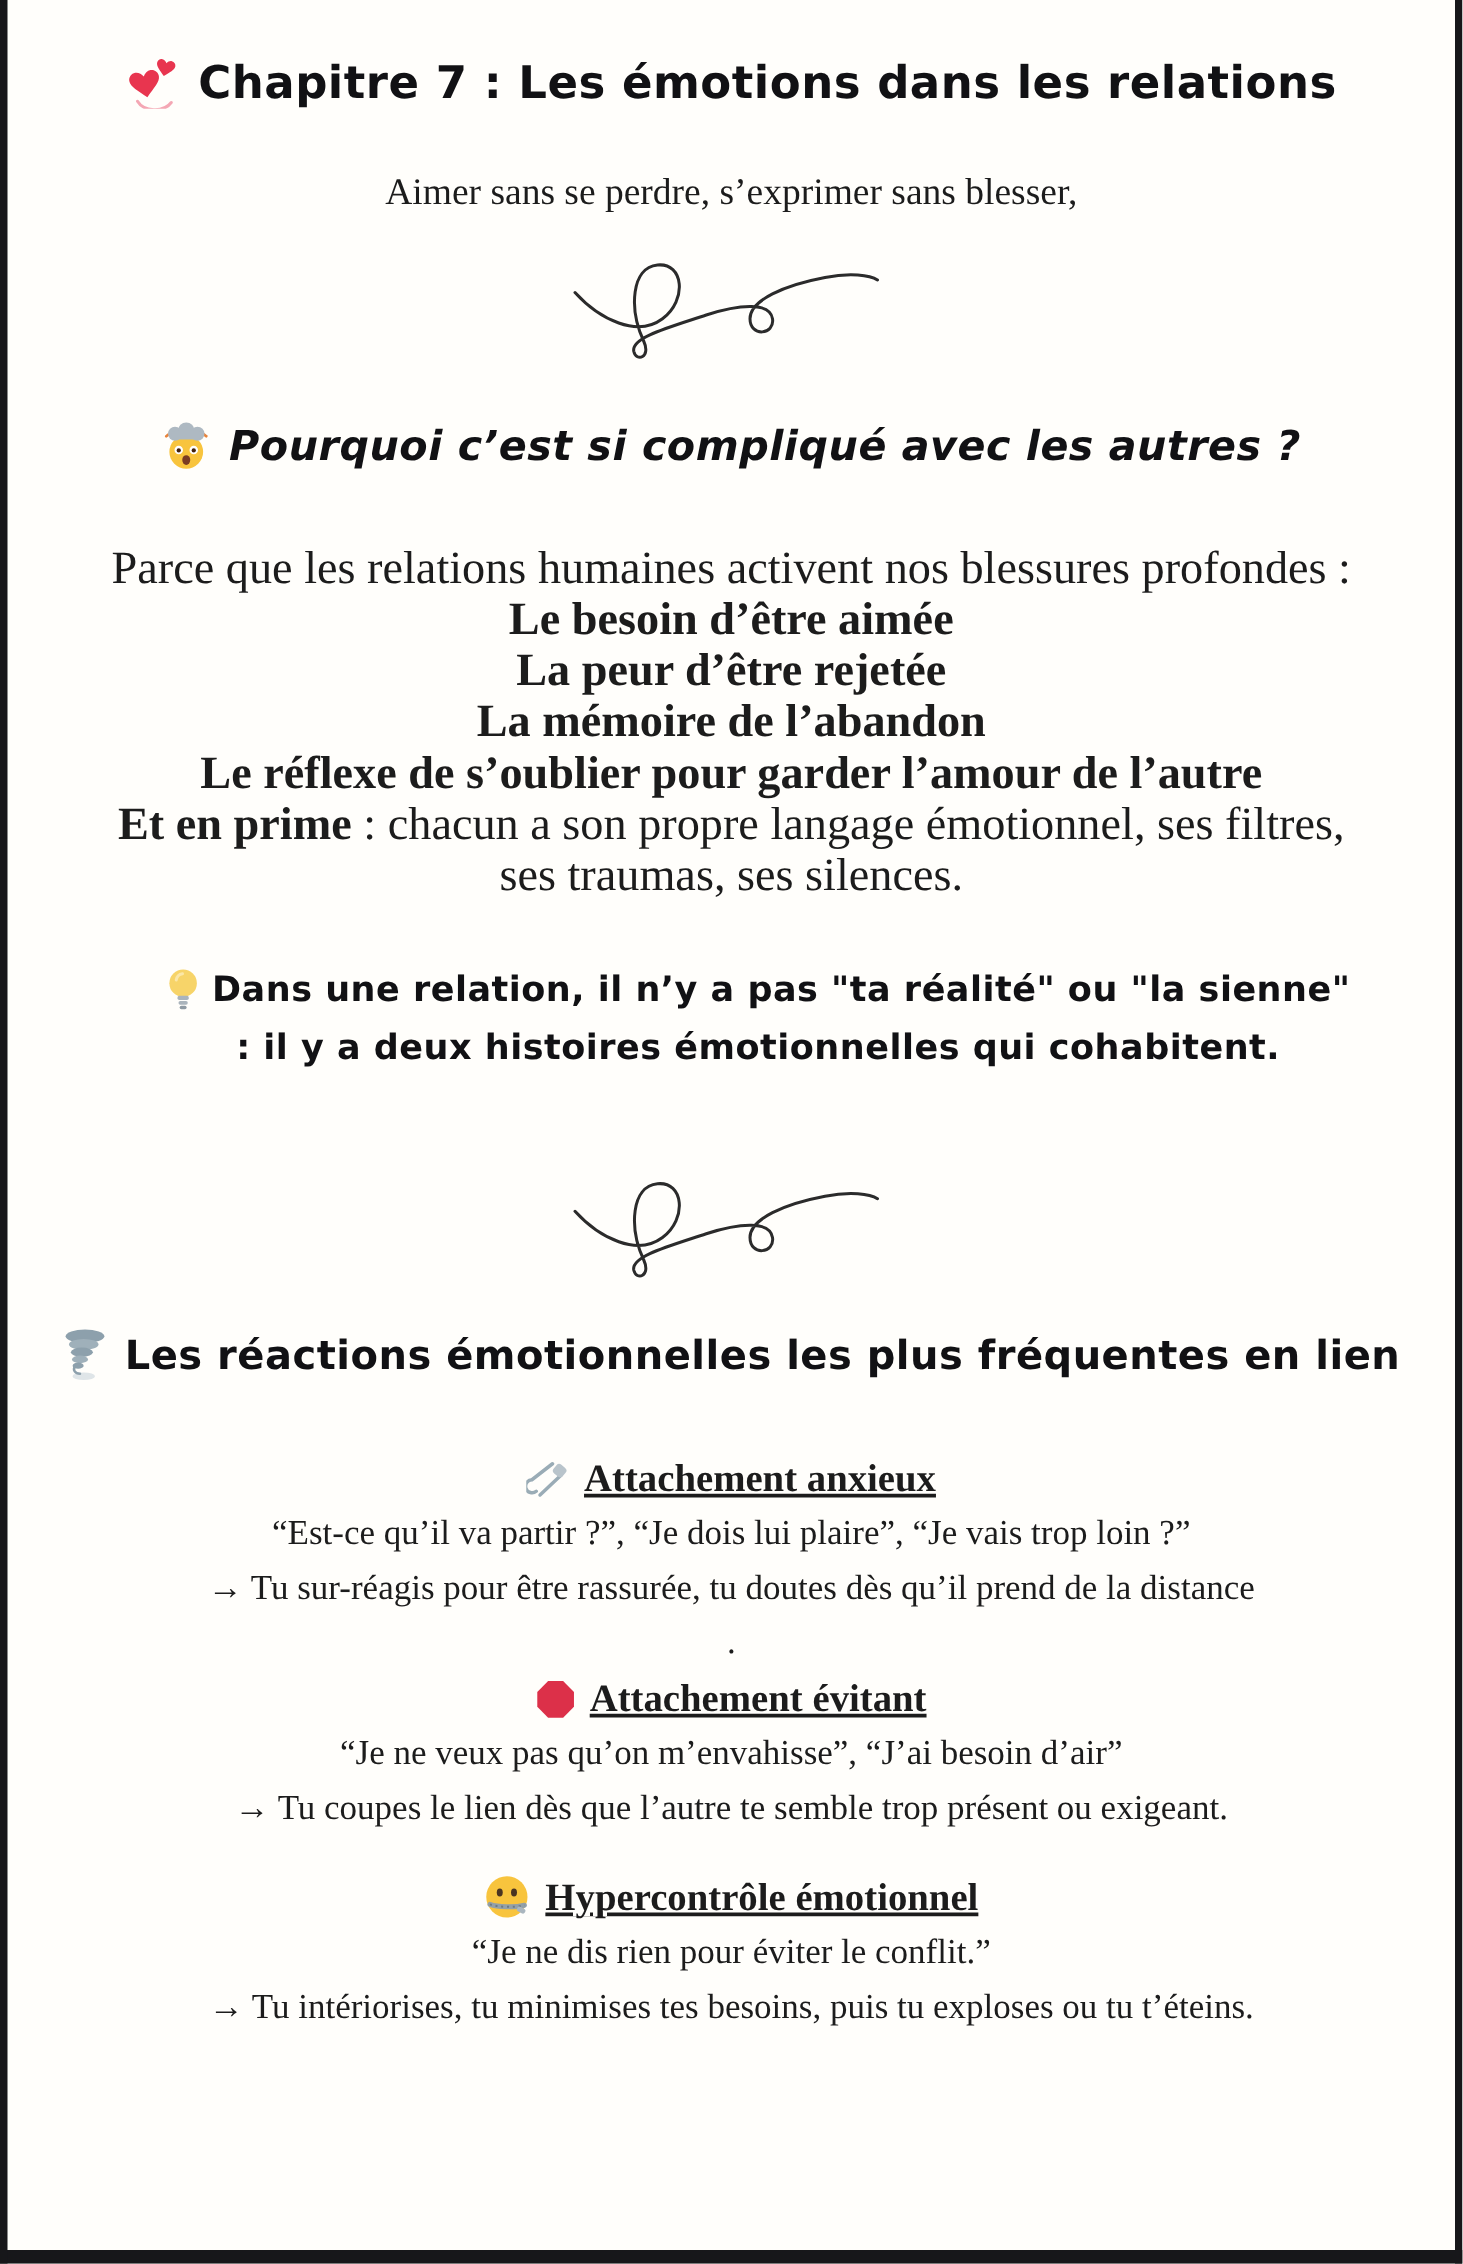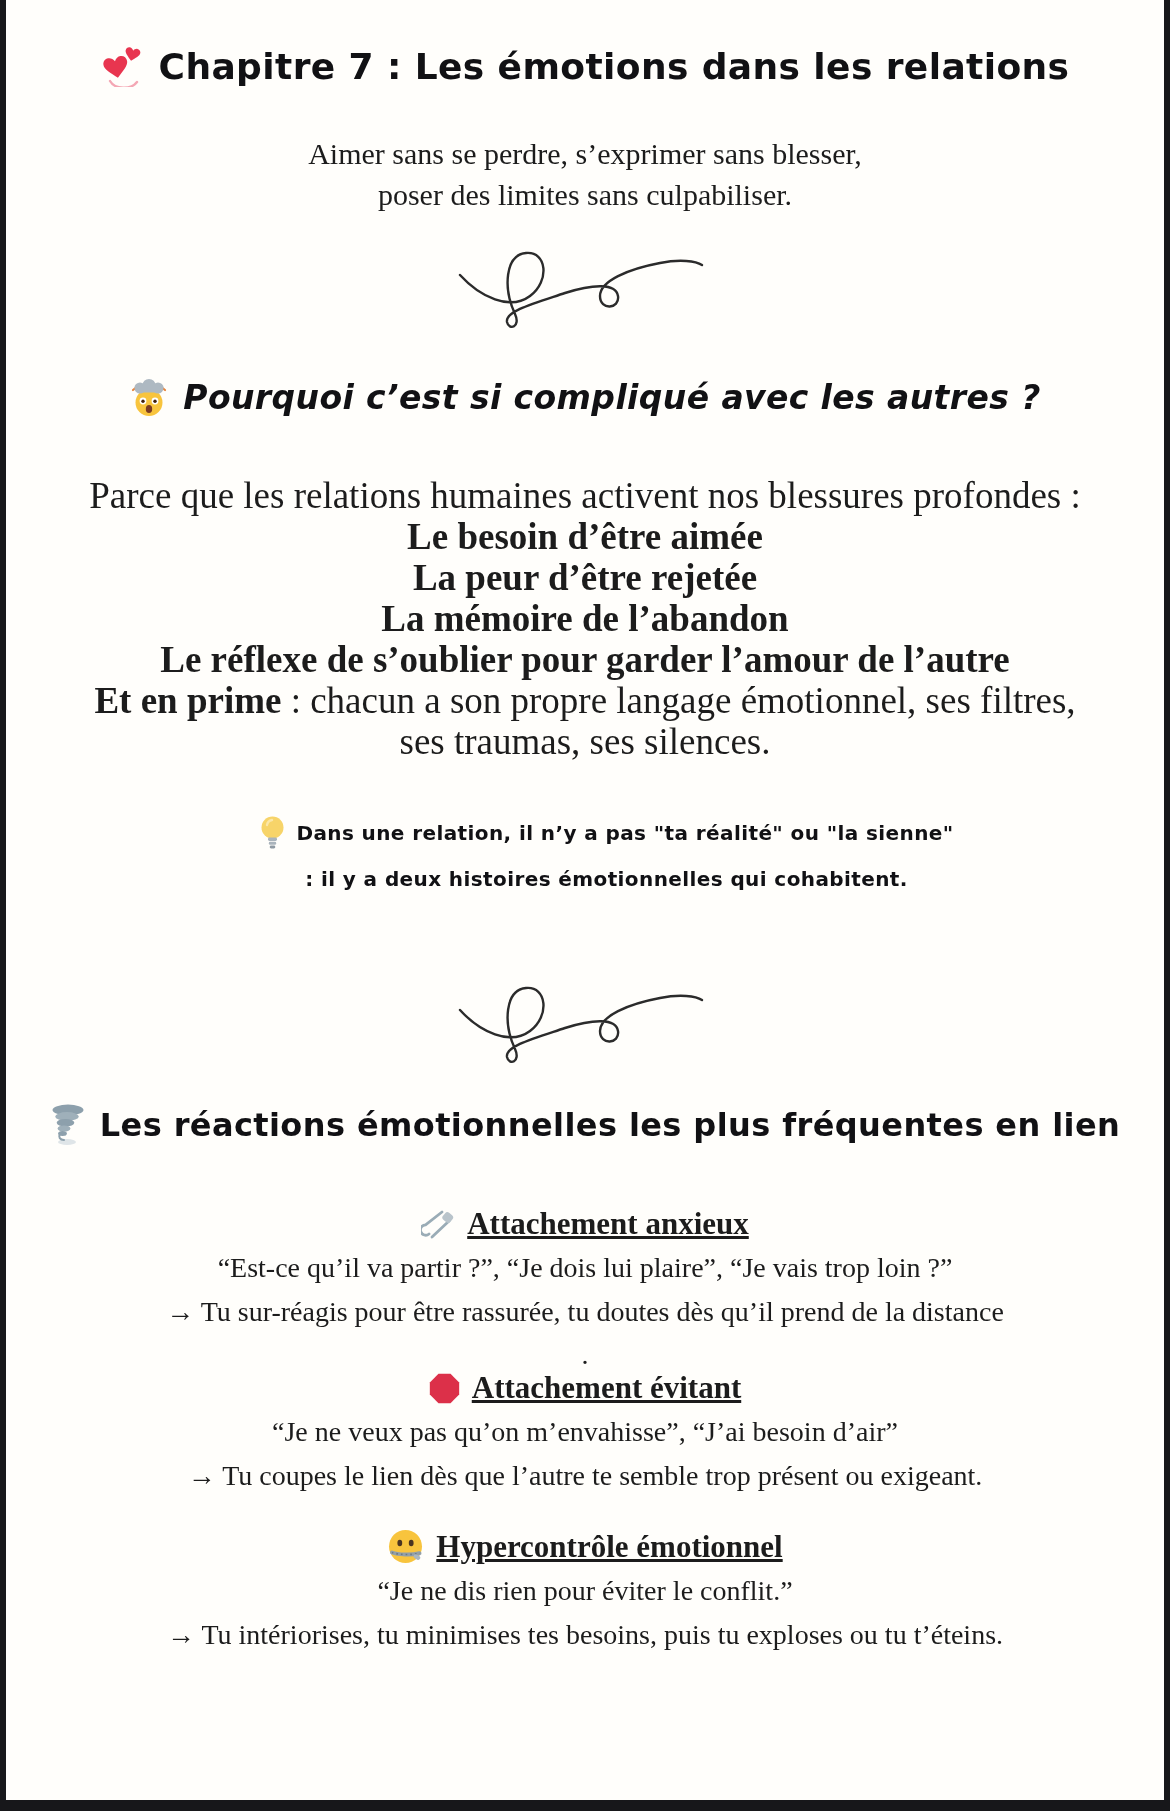--- a/index.html
+++ b/index.html
@@ -24,31 +24,31 @@
     letter-spacing:.4px;
     color:#111114;
   }
   .title-row{font-size:36px;}
   .subtitle{margin-top:46px;font-size:30px;line-height:41px;}
   .squiggle-wrap{margin-top:26px;}
   .squiggle-wrap svg{display:block;margin:0 auto;}
   .h1-row{margin-top:48px;font-size:33px;font-style:italic;}
   .intro{margin-top:58px;font-size:37px;line-height:41px;}
   .b{font-weight:700;}
-  .insight{margin-top:48px;font-size:20px;line-height:46px;padding-left:43px;}
+  .insight{margin-top:48px;font-size:28px;line-height:46px;padding-left:43px;}
   .insight .row{gap:10px;}
   .squiggle2{margin-top:74px;}
   .h2-row{margin-top:40px;font-size:32px;}
   .block{margin-top:0;}
   .block-title{font-size:31px;font-weight:700;text-decoration:underline;}
   .block-title .row{gap:12px;}
   .block-text{font-size:28px;line-height:37px;margin-top:7px;}
   .mt-b1{margin-top:60px;}
   .dot-line{margin-top:10px;font-size:28px;line-height:30px;}
-  .mt-b2{}
+  .mt-b2{margin-top:12px;}
   .mt-b3{margin-top:34px;}
   .pre{white-space:pre-wrap;}
   .icon{display:inline-flex;flex:none;}
 </style>
 </head>
 <body>
 
 <div class="page">
   <div class="content">
 
@@ -62,21 +62,20 @@
           <g transform="translate(3,10) scale(1.0) rotate(-10 12 10)">
             <path d="M12,21 C5.5,14.5 0,10.6 0,5.9 C0,2.5 2.6,0 5.8,0 C8.3,0 10.7,1.7 12,4.2 C13.3,1.7 15.7,0 18.2,0 C21.4,0 24,2.5 24,5.9 C24,10.6 18.5,14.5 12,21 Z" fill="#E8354F"></path>
           </g>
         </svg>
       </span>
       <span>Chapitre 7 : Les émotions dans les relations</span>
     </div>
 
     <div class="subtitle">
       <div>Aimer sans se perdre, s’exprimer sans blesser,</div>
-      <div>poser des limites sans culpabiliser.</div>
     </div>
 
     <div class="squiggle-wrap">
       <svg width="270" height="88" viewBox="0 0 270 88">
         <path d="M10,34 C30,56 60,70 80,55 C100,40 97,10 76,12 C55,14 53,47 65,73 C71,86 59,90 57,81 C55,70 85,62 115,52 C143,43 166,42 168,55 C170,68 150,70 150,55 C150,40 178,28 210,22 C230,18 246,20 252,24" fill="none" stroke="#2B2B2B" stroke-width="2.4" stroke-linecap="round"></path>
       </svg>
     </div>
 
     <div class="row h1-row hand">
       <span class="icon">

